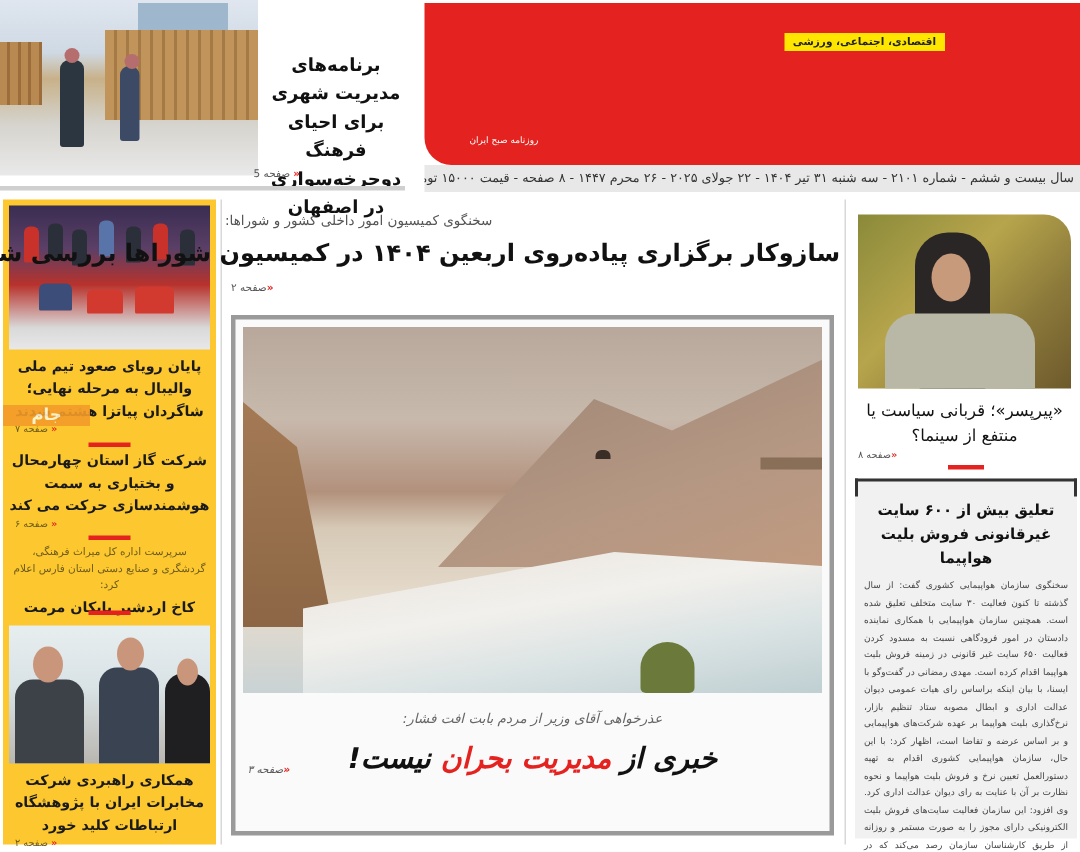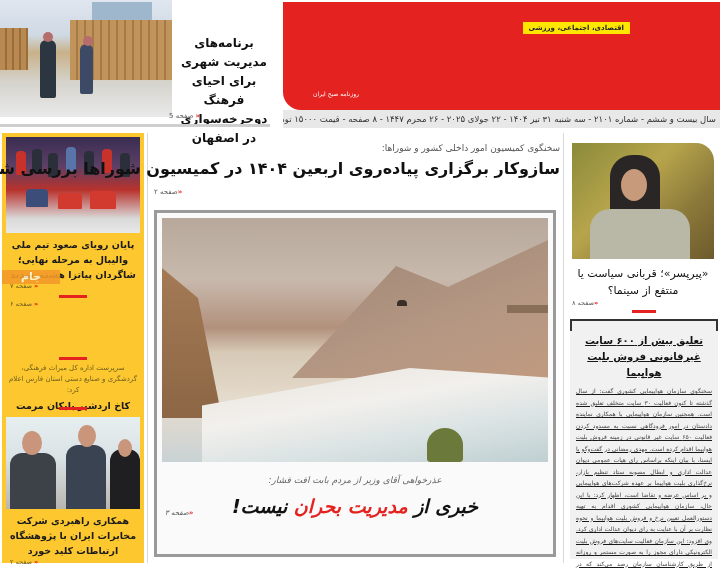--- a/index.html
+++ b/index.html
@@ -48,21 +48,21 @@
   .left-col .divider { width: 28px; height: 3px; background: #e42320; margin: 4px auto; }
   .left-col .stamp { position: absolute; left: 0; top: 137px; width: 58px; height: 14px;
     background: #f29b29; color: #fff7d8; font-size: 11px; font-weight: bold; line-height: 14px; text-align: center; opacity: 0.9; }
   .left-col .office-photo { position: absolute; left: 4px; top: 284px; width: 134px; height: 92px;
     background: linear-gradient(180deg, #e7eef0 0%, #d9e2e5 45%, #b9b6b0 100%); overflow: hidden; }
   .left-col .office-photo .suit { position: absolute; bottom: 0; background: #3d4148; border-radius: 12px 12px 0 0; }
   .left-col .office-photo .face { position: absolute; border-radius: 50%; background: #c9967c; }
 
   
   .center-col { position: absolute; left: 150px; top: 133px; width: 410px; height: 430px; }
-  .center-col .kicker { position: absolute; right: 0; left: 0; top: 10px; text-align: right; font-size: 9px; color: #555; }
+  .center-col .kicker { position: absolute; right: 0; left: 0; top: 10px; text-align: left; font-size: 9px; color: #555; }
   .center-col .main-headline { position: absolute; left: 0; right: 0; top: 26px; text-align: center;
     font-size: 16px; font-weight: bold; color: #111; white-space: nowrap; }
   .center-col .pageref-top { position: absolute; left: 4px; top: 55px; font-size: 7px; color: #555; }
   .center-col .frame { position: absolute; left: 4px; top: 77px; width: 402px; height: 347px;
     border: 3px solid #9a9a9a; background: #fafafa; font-style: italic; }
   .center-col .photo { position: absolute; left: 5px; top: 5px; width: 386px; height: 244px; overflow: hidden;
     background: linear-gradient(180deg, #b7a89b 0%, #c8b9ad 25%, #b2917c 45%, #d6c9b6 55%, #e6dccd 75%, #c9d2d4 100%); }
   .center-col .photo .mtn1 { position: absolute; left: 130px; top: 20px; width: 260px; height: 140px;
     background: linear-gradient(160deg, #9b8473, #b49783 60%, #c09a80); clip-path: polygon(0 100%, 40% 20%, 60% 35%, 100% 0, 100% 100%); }
   .center-col .photo .mtn2 { position: absolute; left: 0; top: 50px; width: 60px; height: 150px;
@@ -86,21 +86,21 @@
     background: linear-gradient(135deg, #8a8a3a 0%, #b7a54c 40%, #8c7a3b 70%, #6d5a2c 100%); }
   .right-col .cinema-photo .woman { position: absolute; left: 38px; top: 12px; width: 50px; height: 104px;
     background: #2a2626; border-radius: 22px 22px 4px 4px; }
   .right-col .cinema-photo .face { position: absolute; left: 49px; top: 26px; width: 26px; height: 32px; border-radius: 50%; background: #c79a7c; }
   .right-col .cinema-photo .coat { position: absolute; left: 18px; top: 66px; width: 100px; height: 50px; background: #b9b7a5; border-radius: 20px 20px 0 0; }
   .right-col .cinema-title { position: absolute; left: 0; right: 0; top: 132px; text-align: center;
     font-size: 11px; font-weight: normal; line-height: 17px; color: #111; }
   .right-col .pageref-cinema { position: absolute; left: 6px; top: 166px; font-size: 6.5px; color: #555; }
   .right-col .red-tab { position: absolute; left: 66px; top: 177px; width: 24px; height: 3px; background: #e42320; }
   .right-col .box { position: absolute; left: 4px; top: 186px; width: 148px; height: 240px; background: #f1f1f1;
-    border-top: 2px solid #333; text-decoration: underline; }
+    border-top: 2px solid #333; }
   .right-col .box::before { content: ""; position: absolute; left: 0; top: -2px; width: 2px; height: 12px; background: #333; }
   .right-col .box::after { content: ""; position: absolute; right: 0; top: -2px; width: 2px; height: 12px; background: #333; }
   .right-col .box .box-title { text-align: center; font-size: 10px; font-weight: bold; line-height: 16px; color: #111; margin-top: 12px; }
   .right-col .box .box-body { font-size: 6px; line-height: 11.5px; color: #444; text-align: justify; padding: 4px 6px 0 6px; }
 
   .vline { position: absolute; top: 133px; width: 1px; height: 430px; background: #d8d8d8; }
 </style>
 </head>
 <body>
 
@@ -148,20 +148,21 @@
     <div class="story-title">پایان رویای صعود تیم ملی والیبال به مرحله نهایی؛ شاگردان پیاتزا هشتم شدند</div>
     <div class="pageref"><span class="arr">«</span><span>صفحه ۷</span></div>
   </div>
   <div class="stamp">جام</div>
 
   <div style="position:absolute;top:158px;left:0;right:0;">
     <div class="divider"></div>
   </div>
 
   <div style="position:absolute;top:167px;left:4px;right:4px;">
+    <div class="story-title">شرکت گاز استان چهارمحال و بختیاری به سمت هوشمندسازی حرکت می کند</div>
     <div class="pageref"><span class="arr">«</span><span>صفحه ۶</span></div>
   </div>
 
   <div style="position:absolute;top:220px;left:0;right:0;">
     <div class="divider"></div>
   </div>
 
   <div style="position:absolute;top:230px;left:4px;right:4px;">
     <div class="story-kicker">سرپرست اداره کل میراث فرهنگی، گردشگری و صنایع دستی استان فارس اعلام کرد:</div>
     <div class="story-title" style="margin-top:2px">کاخ اردشیر بابکان مرمت می‌شود</div>

